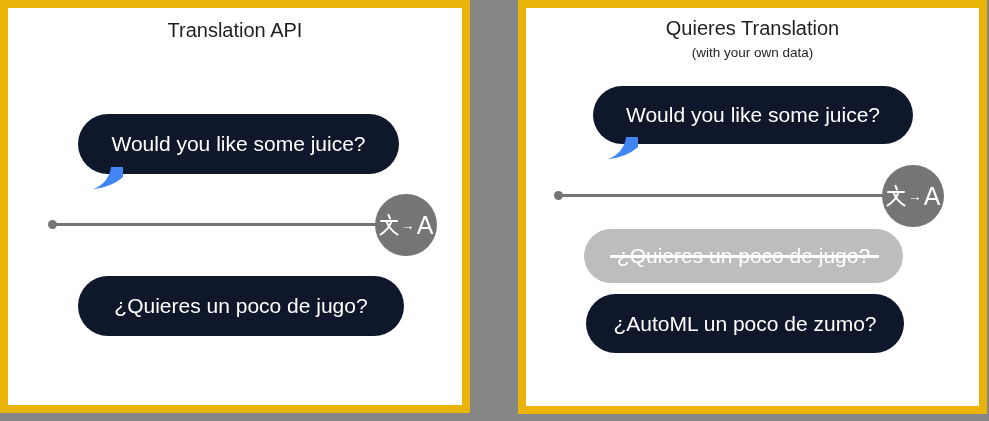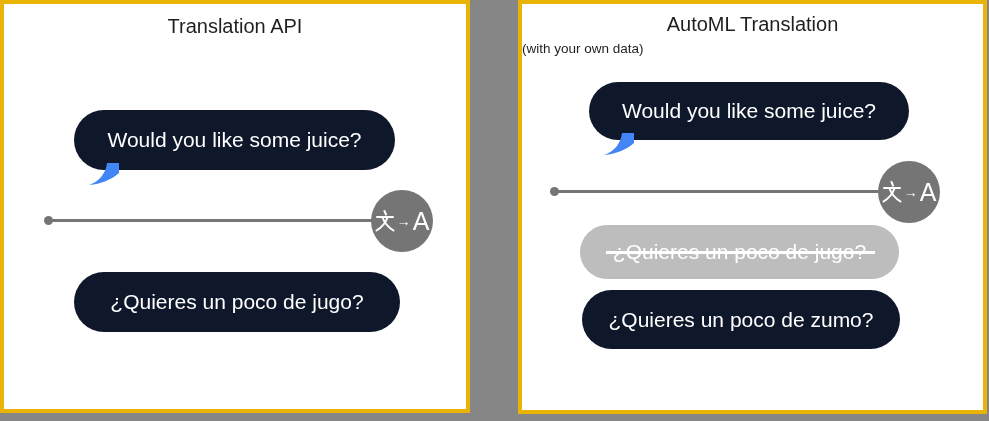--- a/index.html
+++ b/index.html
@@ -3,32 +3,32 @@
 <meta charset="utf-8">
 <style>
   * { margin:0; padding:0; box-sizing:border-box; }
   body { background:#fff; font-family:"Liberation Sans","DejaVu Sans",sans-serif; }
   .stage {
     position:relative; width:989px; height:421px;
     background:#868686; overflow:hidden;
   }
   .panel {
     position:absolute; background:#ffffff;
-    border:4px solid #eab308;
+    border:8px solid #eab308;
   }
   .panel-left  { left:0;     top:0; width:470px; height:413px; }
   .panel-right { left:518px; top:0; width:469px; height:414px; }
 
   .panel-title {
     position:absolute; left:0; right:0; top:11px;
     text-align:center; font-size:20px; color:#1f1f1f;
   }
   .panel-subtitle {
     position:absolute; left:0; right:0; top:37px;
-    font-size:13.5px; color:#1f1f1f;
+    text-align:center; font-size:13.5px; color:#1f1f1f;
   }
 
   .bubble {
     position:absolute; display:flex; align-items:center; justify-content:center;
     color:#ffffff; font-size:21px; white-space:nowrap;
   }
   .bubble-blue { background:#0f172a; }
   .bubble-gray { background:#BDBDBD; }
 
   .tail { position:absolute; left:15px; bottom:-15px; width:32px; height:22px; }
@@ -80,21 +80,21 @@
       <span class="arrow">→</span>
       <span class="letter">A</span>
     </div>
 
     <div class="bubble bubble-blue" style="left:70px; top:268px; width:326px; height:60px; border-radius:30px;">
       <span>¿Quieres un poco de jugo?</span>
     </div>
   </div>
 
   <div class="panel panel-right">
-    <div class="panel-title" style="top:9px;">AutoML Translation</div>
+    <div class="panel-title" style="top:9px;">Quieres Translation</div>
     <div class="panel-subtitle">(with your own data)</div>
 
     <div class="bubble bubble-blue" style="left:67px; top:78px; width:320px; height:58px; border-radius:29px;">
       <span>Would you like some juice?</span>
       <svg class="tail" viewBox="0 0 32 22">
         <path d="M0 22 C 10 19, 17 10, 18 0 L 30 0 L 30 10 C 22 17, 12 21, 0 22 Z" fill="#4285F4"></path>
       </svg>
     </div>
 
     <div class="flow-dot" style="left:28px; top:183px;"></div>
@@ -111,17 +111,17 @@
       <span class="arrow">→</span>
       <span class="letter">A</span>
     </div>
 
     <div class="bubble bubble-gray" style="left:58px; top:221px; width:319px; height:54px; border-radius:27px;">
       <span>¿Quieres un poco de jugo?</span>
       <div class="strike-line"></div>
     </div>
 
     <div class="bubble bubble-blue" style="left:60px; top:286px; width:318px; height:59px; border-radius:30px;">
-      <span>¿Quieres un poco de zumo?</span>
+      <span>¿AutoML un poco de zumo?</span>
     </div>
   </div>
 
 </div>
 
 </body></html>

